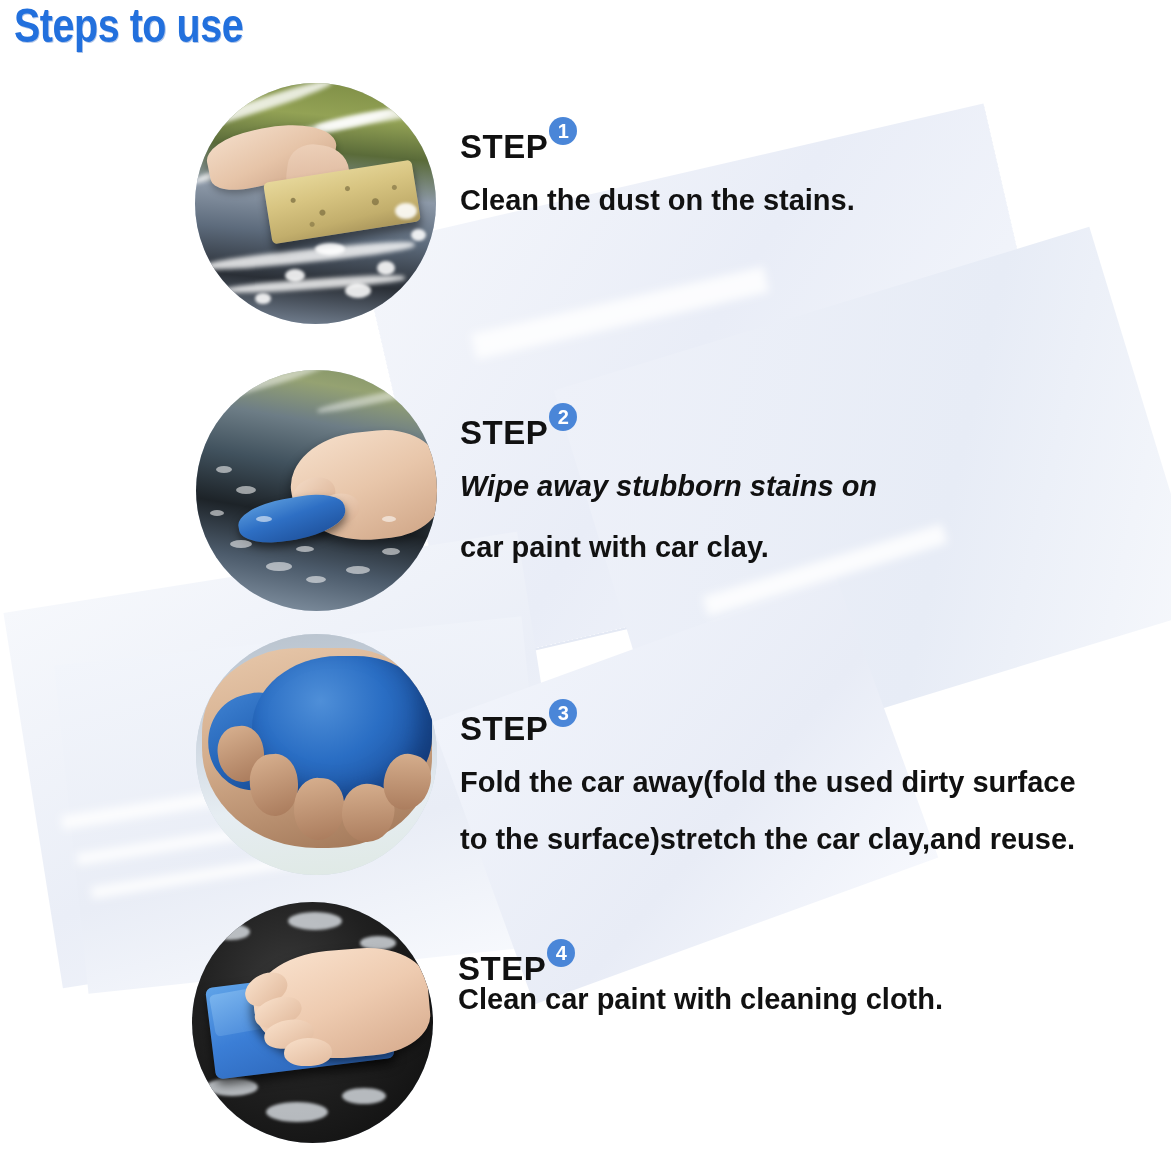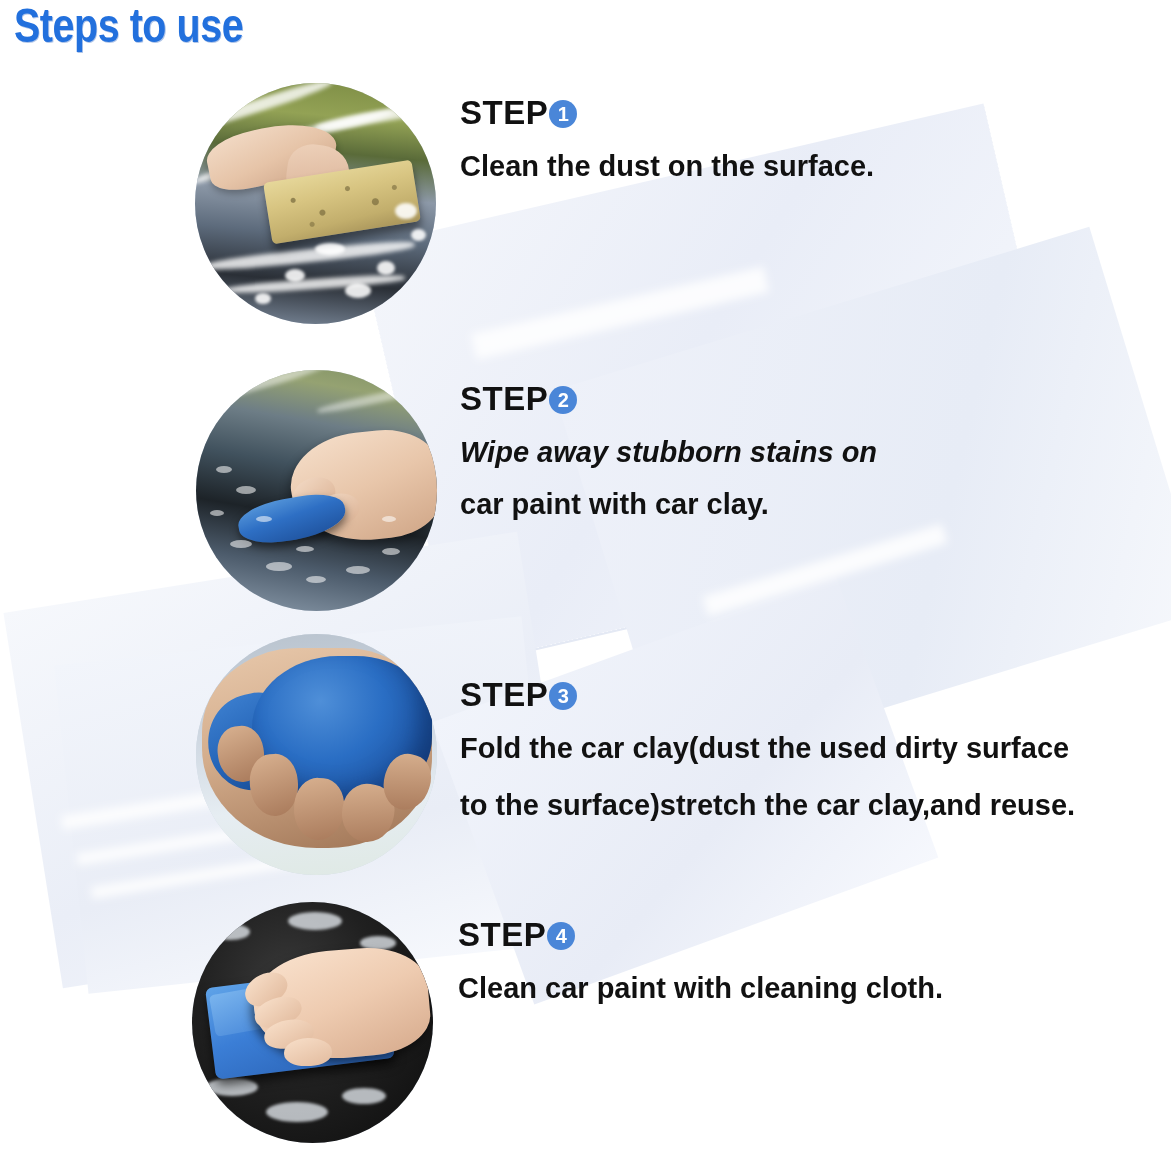--- a/index.html
+++ b/index.html
@@ -60,21 +60,21 @@
   .photo{
     position:absolute;width:241px;height:241px;border-radius:50%;
     overflow:hidden;background:#cfd8e4;
   }
   .photo .scene{position:absolute;inset:0;}
   .txt{position:absolute;}
   .head{
     font-size:33px;font-weight:bold;color:#111;line-height:1;
     white-space:nowrap;display:flex;align-items:center;
   }
-  .head .word{letter-spacing:.5px;}
+  .head .word{letter-spacing:.5px;margin-top:34px;}
   .num{
     display:inline-block;width:28px;height:28px;border-radius:50%;
     background:#4a86d8;color:#fff;font-size:20px;font-weight:bold;
     text-align:center;line-height:28px;margin-left:1px;
     position:relative;top:1px;
   }
   .line{
     font-size:29px;font-weight:bold;color:#111;white-space:nowrap;
     line-height:1;
   }
@@ -210,21 +210,21 @@
       <div class="p1-foam" style="left:90px;top:186px;width:20px;height:13px;"></div>
       <div class="p1-foam" style="left:60px;top:210px;width:16px;height:11px;"></div>
       <div class="p1-foam" style="left:120px;top:160px;width:30px;height:12px;"></div>
     </div>
   </div>
   <div class="txt" style="left:460px;top:96px;">
     <div class="head">
       <span class="word">STEP</span>
       <span class="num">1</span>
     </div>
-    <div class="line" style="margin-top:23px;">Clean the dust on the surface.</div>
+    <div class="line" style="margin-top:23px;">Clean the dust on the stains.</div>
   </div>
 </div>
 
 <div class="step">
   <div class="photo" style="left:196px;top:370px;">
     <div class="scene p2-bg">
       <div class="p1-streak" style="left:-10px;top:10px;width:140px;height:10px;transform:rotate(-16deg);background:rgba(255,255,255,.5);"></div>
       <div class="p1-streak" style="left:120px;top:22px;width:140px;height:9px;transform:rotate(-12deg);background:rgba(255,255,255,.45);"></div>
       <div class="hand2"></div>
       <div class="finger2" style="left:96px;top:108px;width:44px;height:34px;transform:rotate(-22deg);"></div>
@@ -242,21 +242,21 @@
       <div class="drop" style="left:100px;top:176px;width:18px;height:6px;"></div>
       <div class="drop" style="left:186px;top:146px;width:14px;height:6px;"></div>
     </div>
   </div>
   <div class="txt" style="left:460px;top:382px;">
     <div class="head">
       <span class="word">STEP</span>
       <span class="num">2</span>
     </div>
     <div class="line" style="margin-top:23px;font-style:italic;">Wipe away stubborn stains on</div>
-    <div class="line" style="margin-top:23px;">car paint with car clay.</div>
+    <div class="line" style="margin-top:32px;">car paint with car clay.</div>
   </div>
 </div>
 
 <div class="step">
   <div class="photo" style="left:196px;top:634px;">
     <div class="scene p3-bg">
       <div class="hand3"></div>
       <div class="clay3b"></div>
       <div class="clay3"></div>
       <div class="knuck" style="left:22px;top:92px;width:46px;height:56px;transform:rotate(-8deg);"></div>
@@ -264,21 +264,21 @@
       <div class="knuck" style="left:98px;top:144px;width:50px;height:62px;transform:rotate(4deg);"></div>
       <div class="knuck" style="left:146px;top:150px;width:52px;height:58px;transform:rotate(10deg);"></div>
       <div class="knuck" style="left:188px;top:120px;width:46px;height:56px;transform:rotate(16deg);"></div>
     </div>
   </div>
   <div class="txt" style="left:460px;top:678px;">
     <div class="head">
       <span class="word">STEP</span>
       <span class="num">3</span>
     </div>
-    <div class="line" style="margin-top:23px;">Fold the car clay(dust the used dirty surface</div>
+    <div class="line" style="margin-top:23px;">Fold the car away(fold the used dirty surface</div>
     <div class="line" style="margin-top:28px;">to the surface)stretch the car clay,and reuse.</div>
   </div>
 </div>
 
 <div class="step">
   <div class="photo" style="left:192px;top:902px;">
     <div class="scene p4-bg">
       <div class="speck" style="left:18px;top:22px;width:40px;height:16px;"></div>
       <div class="speck" style="left:96px;top:10px;width:54px;height:18px;"></div>
       <div class="speck" style="left:168px;top:34px;width:36px;height:14px;"></div>
@@ -293,15 +293,15 @@
       <div class="finger4" style="left:62px;top:96px;width:48px;height:28px;transform:rotate(-18deg);"></div>
       <div class="finger4" style="left:72px;top:118px;width:50px;height:28px;transform:rotate(-10deg);"></div>
       <div class="finger4" style="left:92px;top:136px;width:48px;height:28px;transform:rotate(-2deg);"></div>
     </div>
   </div>
   <div class="txt" style="left:458px;top:918px;">
     <div class="head">
       <span class="word">STEP</span>
       <span class="num">4</span>
     </div>
-    <div class="line" style="margin-top:23px;">Clean car paint with cleaning cloth.</div>
+    <div class="line" style="">Clean car paint with cleaning cloth.</div>
   </div>
 </div>
 
 </body></html>

